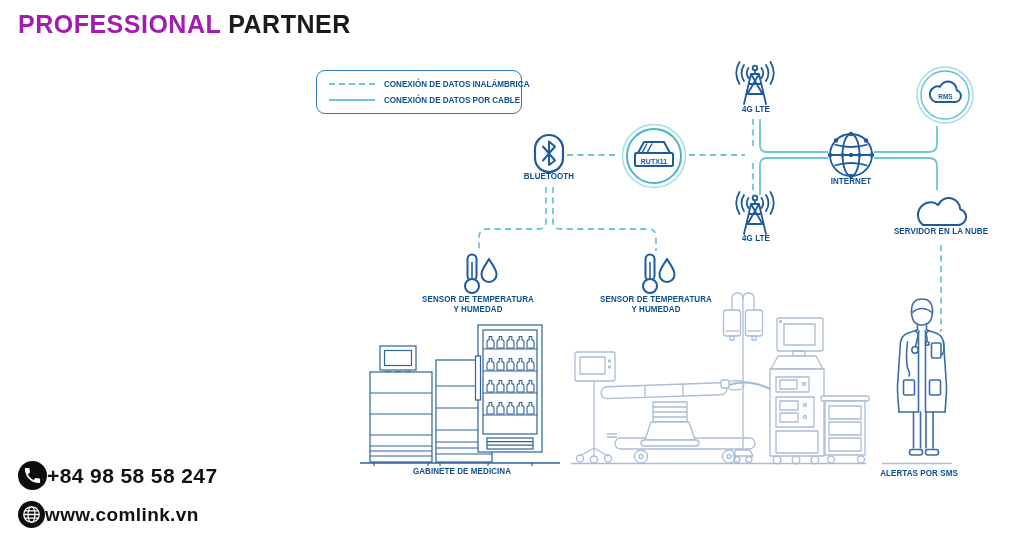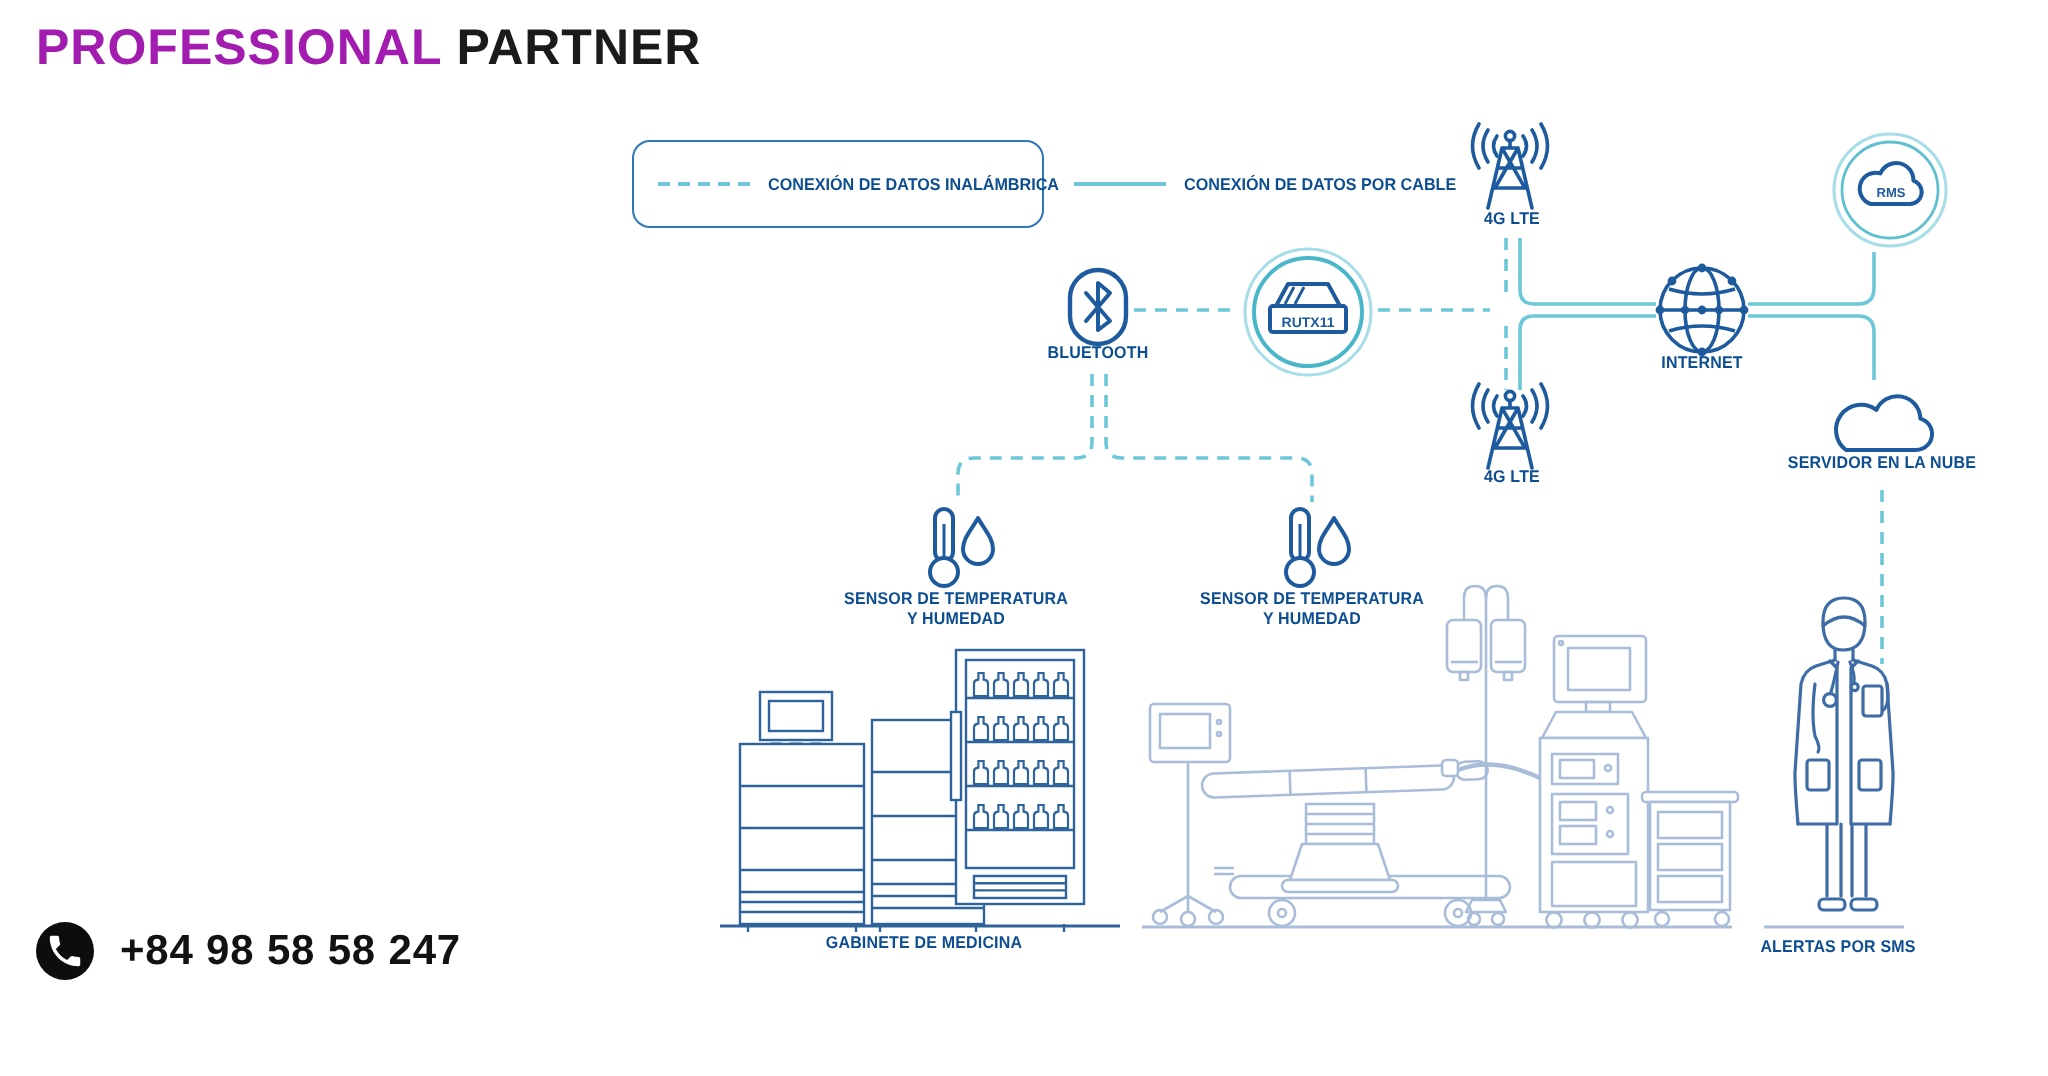--- a/index.html
+++ b/index.html
@@ -5,32 +5,32 @@
   html,body{margin:0;padding:0;background:#fff;}
   .stage{position:relative;width:1024px;height:538px;background:#fff;overflow:hidden;
          font-family:"Liberation Sans",sans-serif;}
   .abs{position:absolute;}
   
   .brand{position:absolute;left:18px;top:10px;font-size:25px;font-weight:800;letter-spacing:.5px;white-space:nowrap;}
   .brand .red{color:#a21caf;}
   .brand .blk{color:#1b1b1d;}
   
   .legend{position:absolute;left:316px;top:70px;width:206px;height:44px;border:1.6px solid #2e77b8;
-          border-radius:9px;display:flex;flex-direction:row;justify-content:space-evenly;
+          border-radius:9px;display:flex;flex-direction:column;justify-content:space-evenly;
           padding:2px 12px;box-sizing:border-box;background:#fff;}
   .legend-row{display:flex;align-items:center;gap:9px;}
   .legend-line{width:46px;height:0;flex:0 0 auto;}
   .legend-line.dashed{border-top:2px dashed #6cc8d8;}
   .legend-line.solid{border-top:2px solid #6cc8d8;}
   .legend-txt{font-size:8.5px;font-weight:700;color:#0d4e92;white-space:nowrap;transform:scaleX(.95);transform-origin:left center;}
   
   .lbl{position:absolute;font-size:8.5px;font-weight:700;color:#0d4e92;white-space:nowrap;
        transform:translateX(-50%) scaleX(.94);letter-spacing:.1px;}
   
-  .contact-row{position:absolute;left:18px;display:flex;align-items:center;gap:13px;}
+  .contact-row{position:absolute;left:18px;display:flex;align-items:center;}
   .contact-txt{font-weight:700;color:#121212;letter-spacing:.4px;white-space:nowrap;}
   .phone-txt{font-size:21px;}
   .web-txt{font-size:19px;}
   svg{display:block;}
 </style>
 </head>
 <body>
 
 <div class="stage">
 
@@ -301,14 +301,25 @@
   </svg>
   <div class="lbl" style="left:919px;top:468px">ALERTAS POR SMS</div>
 
   <div class="contact-row" style="top:461px">
     <svg width="29" height="29" viewBox="0 0 24 24">
       <circle cx="12" cy="12" r="12" fill="#0d0d0d"></circle>
       <path transform="translate(3.6,3.6) scale(0.7)" fill="#fff" d="M6.62 10.79c1.44 2.83 3.76 5.14 6.59 6.59l2.2-2.2c.27-.27.67-.36 1.02-.24 1.12.37 2.33.57 3.57.57.55 0 1 .45 1 1V20c0 .55-.45 1-1 1-9.39 0-17-7.61-17-17 0-.55.45-1 1-1h3.5c.55 0 1 .45 1 1 0 1.25.2 2.45.57 3.57.11.35.03.74-.25 1.02l-2.2 2.2z"></path>
     </svg>
     <span class="contact-txt phone-txt">+84 98 58 58 247</span>
   </div>
+  <div class="contact-row" style="top:501px">
+    <svg width="27" height="27" viewBox="0 0 28 28">
+      <circle cx="14" cy="14" r="14" fill="#0d0d0d"></circle>
+      <g fill="none" stroke="#fff" stroke-width="1.3">
+        <circle cx="14" cy="14" r="8"></circle>
+        <ellipse cx="14" cy="14" rx="3.6" ry="8"></ellipse>
+        <path d="M6 14 H22 M7.3 10.3 H20.7 M7.3 17.7 H20.7"></path>
+      </g>
+    </svg>
+    <span class="contact-txt web-txt">www.comlink.vn</span>
+  </div>
 
 </div>
 
 </body></html>

